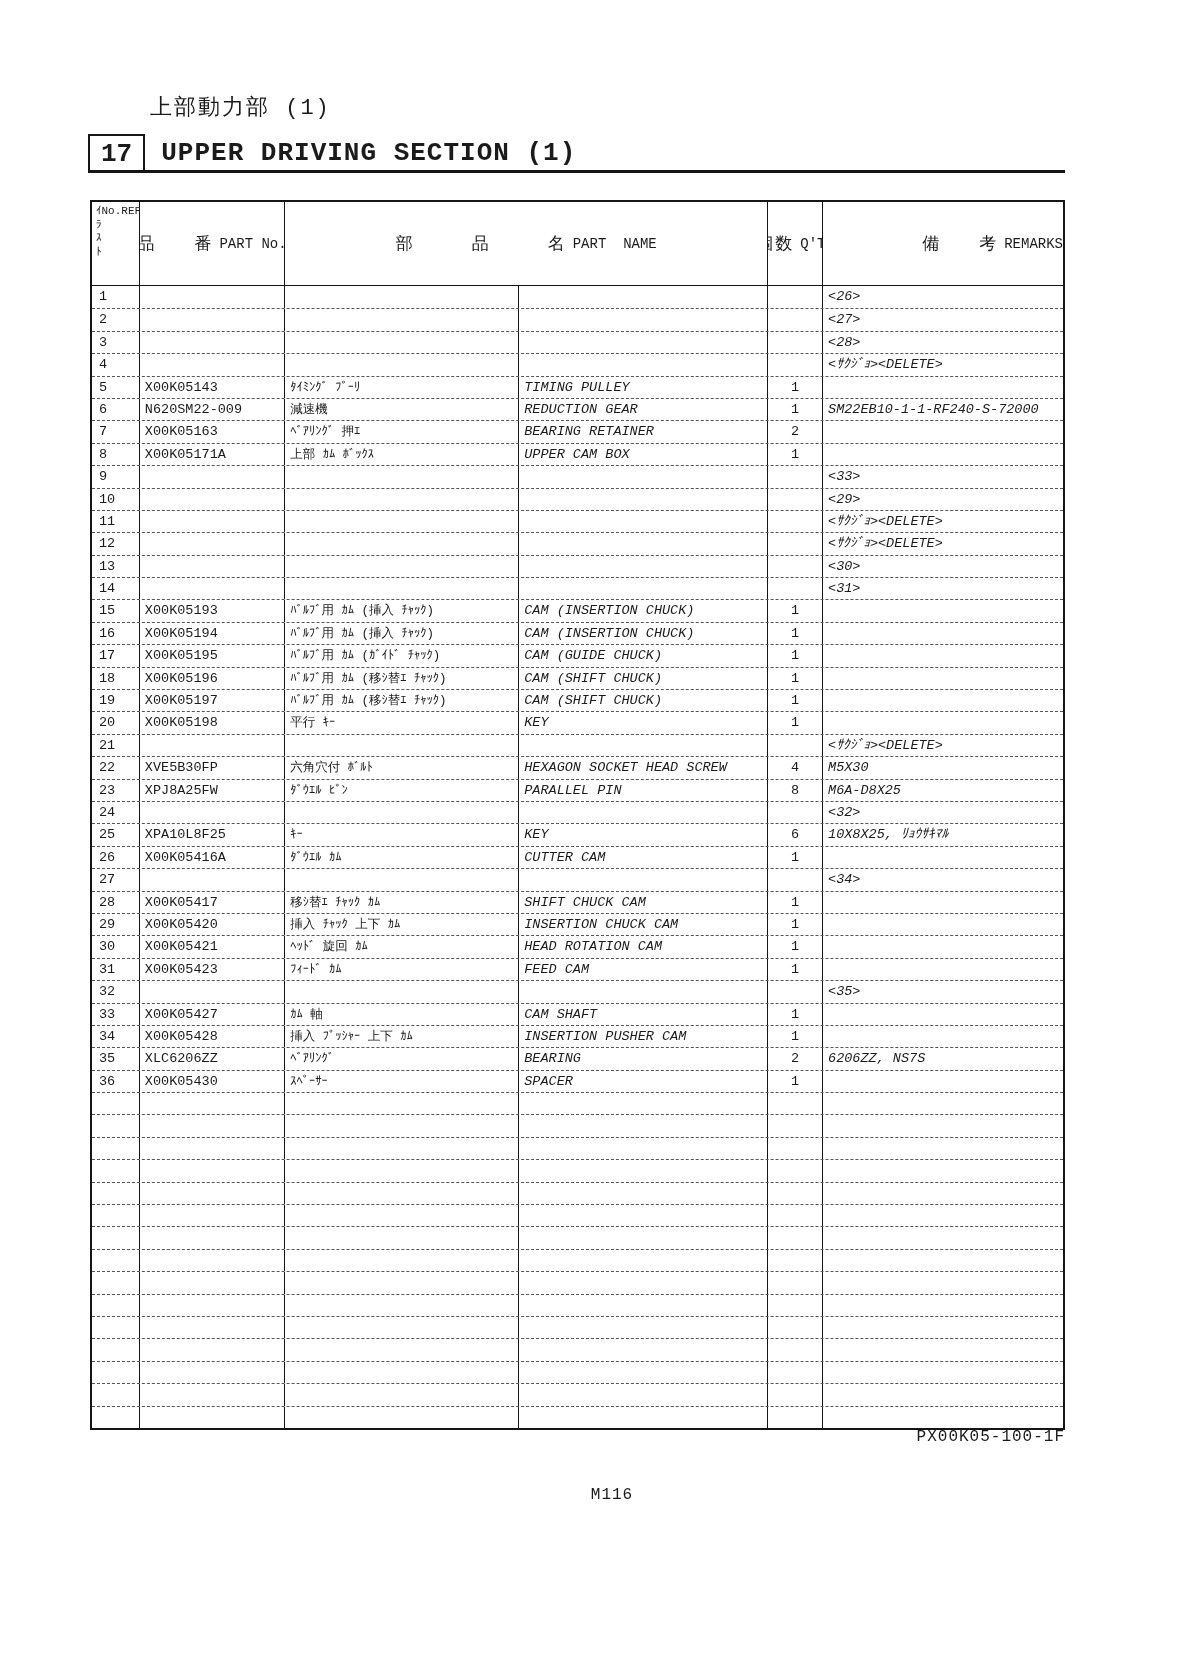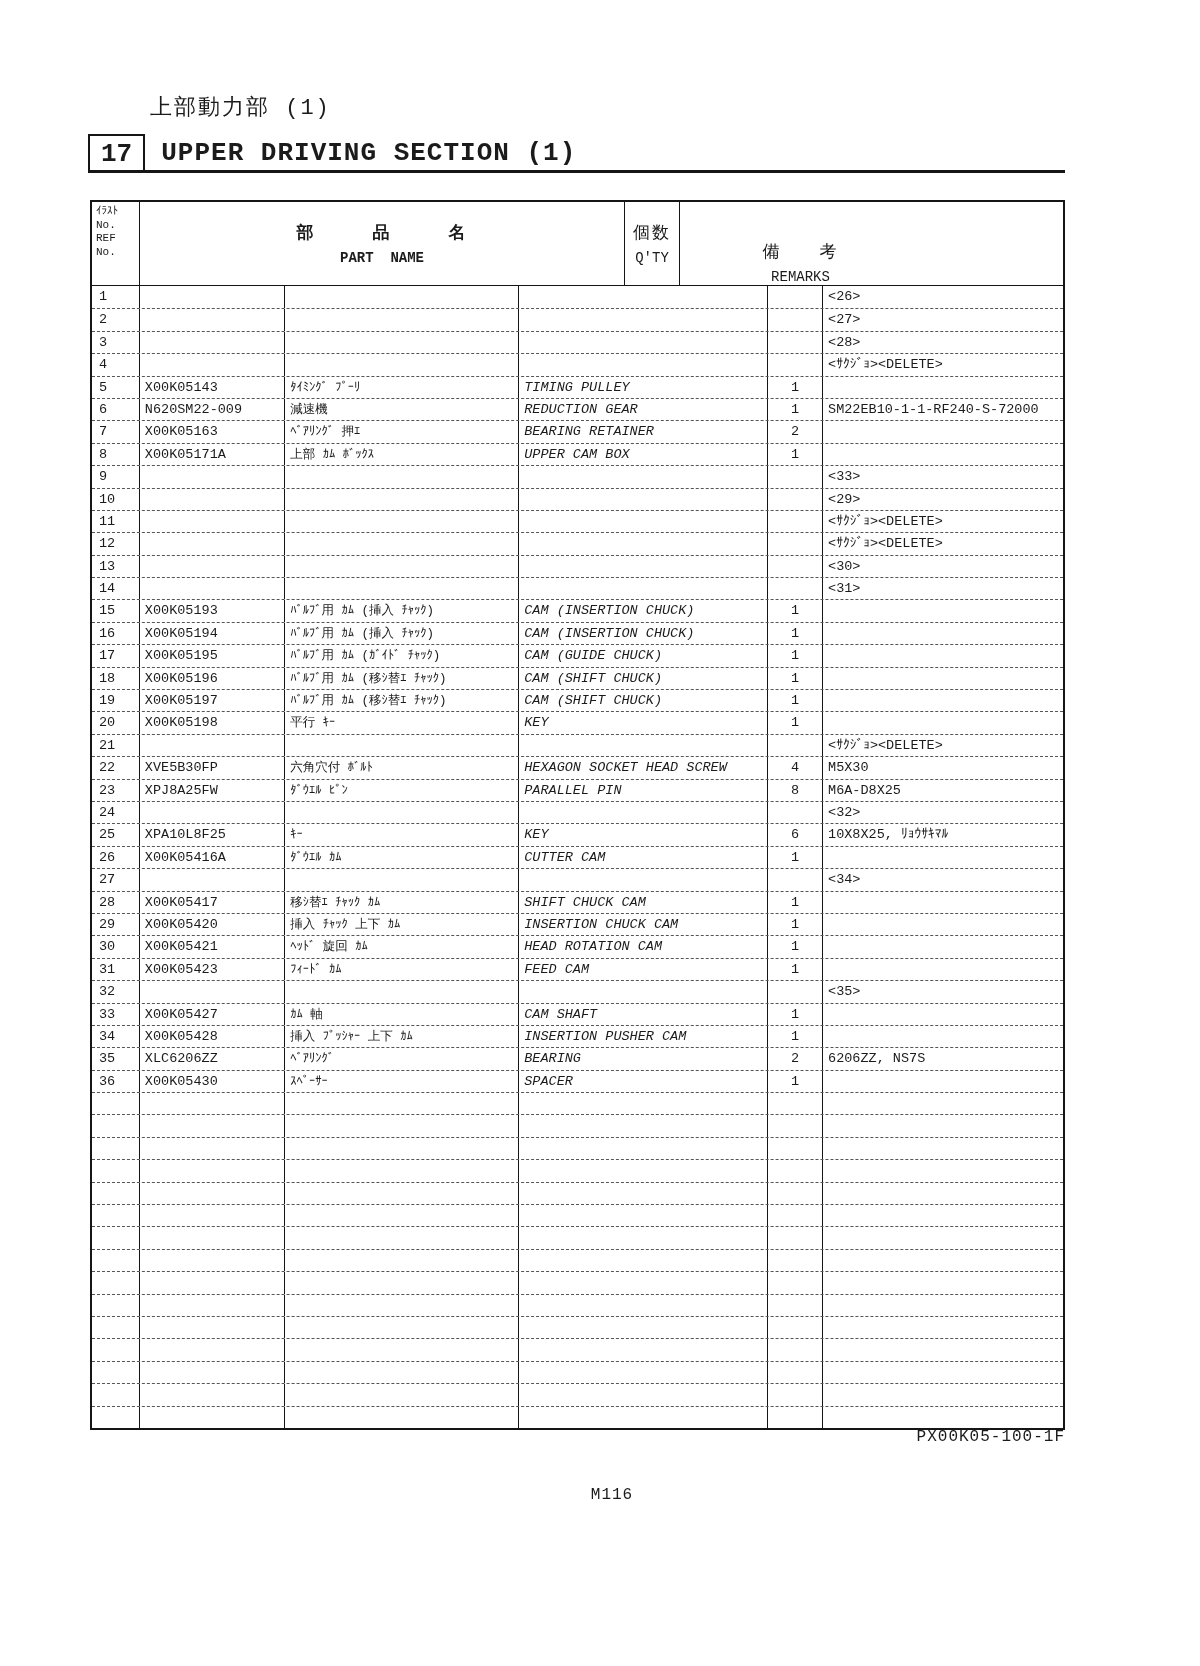--- a/index.html
+++ b/index.html
@@ -30,52 +30,52 @@
   .parts-table {
     position: absolute; left: 90px; top: 200px; width: 975px;
     border: 2px solid #151515;
   }
   .thead {
     display: flex; height: 84px;
     border-bottom: 1px solid #151515;
   }
   .hcell {
     border-right: 1px solid #151515;
-    display: flex; flex-direction: column; align-items: center;
+    display: flex; align-items: center;
     justify-content: center; gap: 6px;
     overflow: hidden;
   }
   .hcell:last-child { border-right: none; }
   .hcell .jp { font-size: 17px; letter-spacing: 2px; white-space: pre; }
   .hcell .en { font-size: 14px; white-space: pre; }
   .hc-ref {
     width: 48px; align-items: flex-start; justify-content: flex-start;
     gap: 0; padding: 3px 4px; font-size: 11px; line-height: 13.5px;
   }
   .hc-partno { width: 146px; }
-  .hc-name { width: 485px; font-weight: bold; }
+  .hc-name { width: 485px; }
   .hc-qty { width: 55px; }
   .hc-remarks { width: 241px; justify-content: flex-end; }
   .tbody .trow {
     display: flex; height: 22.4px;
   }
   .tbody .trow + .trow { border-top: 1px dashed #555; }
   .cell {
     border-right: 1px solid #151515;
     font-size: 13.5px; line-height: 20px;
     padding: 1px 5px;
     white-space: nowrap; overflow: hidden;
   }
   .cell:last-child { border-right: none; }
   .c-ref { width: 48px; padding-left: 7px; }
   .c-partno { width: 146px; }
   .c-namejp { width: 235px; font-size: 12.5px; }
   .c-nameen { width: 250px; font-style: italic; }
   .c-qty { width: 55px; text-align: center; }
-  .c-remarks { width: 241px; }
+  .c-remarks { width: 241px; font-style: italic; }
   .footer-right {
     position: absolute; top: 1428px; right: 135px;
     font-size: 16px; letter-spacing: 1px;
   }
   .footer-center {
     position: absolute; top: 1486px; left: 12px; width: 1200px;
     text-align: center; font-size: 16px; letter-spacing: 1px;
   }
 </style>
 </head>
@@ -89,20 +89,24 @@
 </div>
 
 <div class="parts-table">
   <div class="thead">
     <div class="hcell hc-ref">
       <span>ｲﾗｽﾄ</span>
       <span>No.</span>
       <span>REF</span>
       <span>No.</span>
     </div>
+    <div class="hcell hc-partno">
+      <span class="jp">品　　番</span>
+      <span class="en">PART No.</span>
+    </div>
     <div class="hcell hc-name">
       <span class="jp">部　　　品　　　名</span>
       <span class="en">PART  NAME</span>
     </div>
     <div class="hcell hc-qty">
       <span class="jp">個数</span>
       <span class="en">Q'TY</span>
     </div>
     <div class="hcell hc-remarks">
       <span class="jp">備　　考</span>

